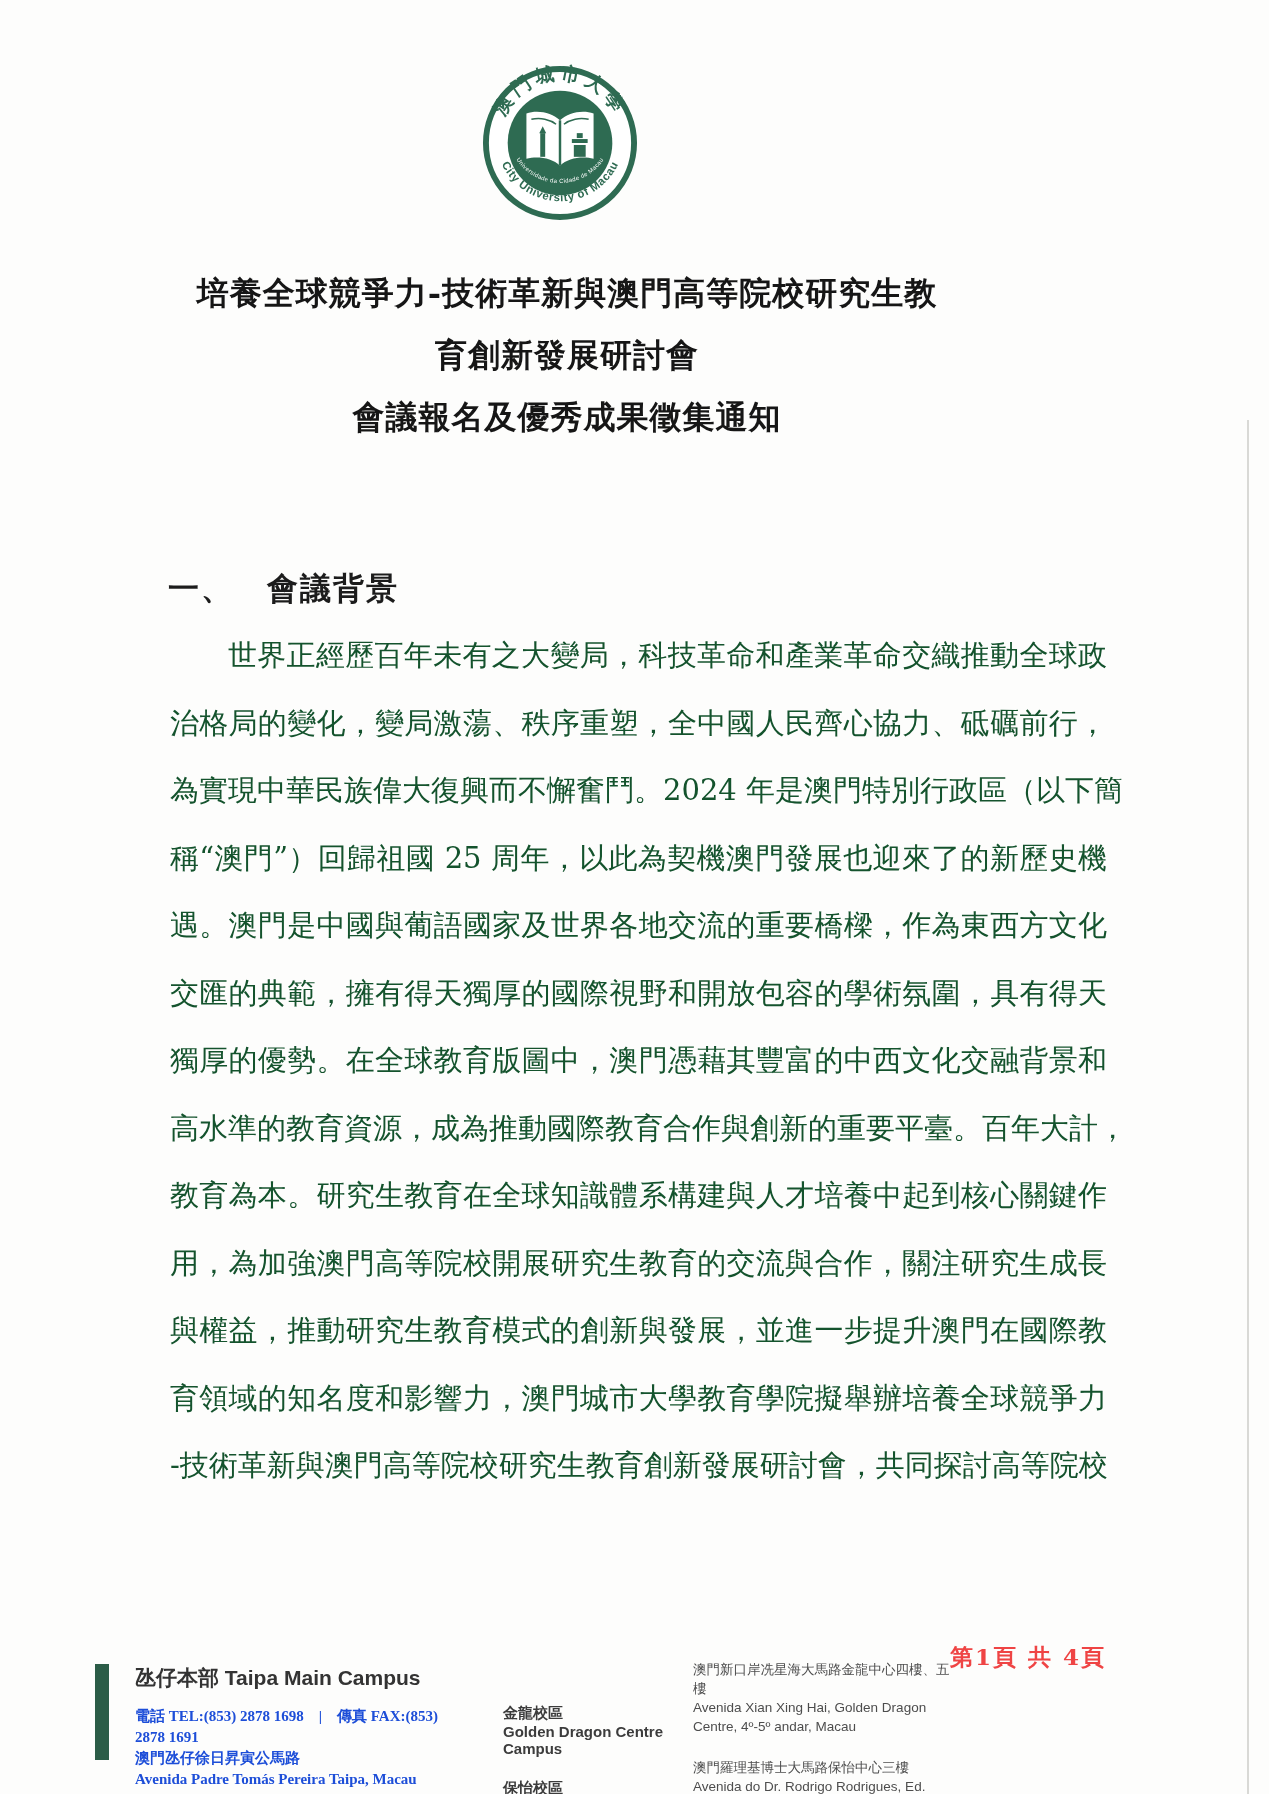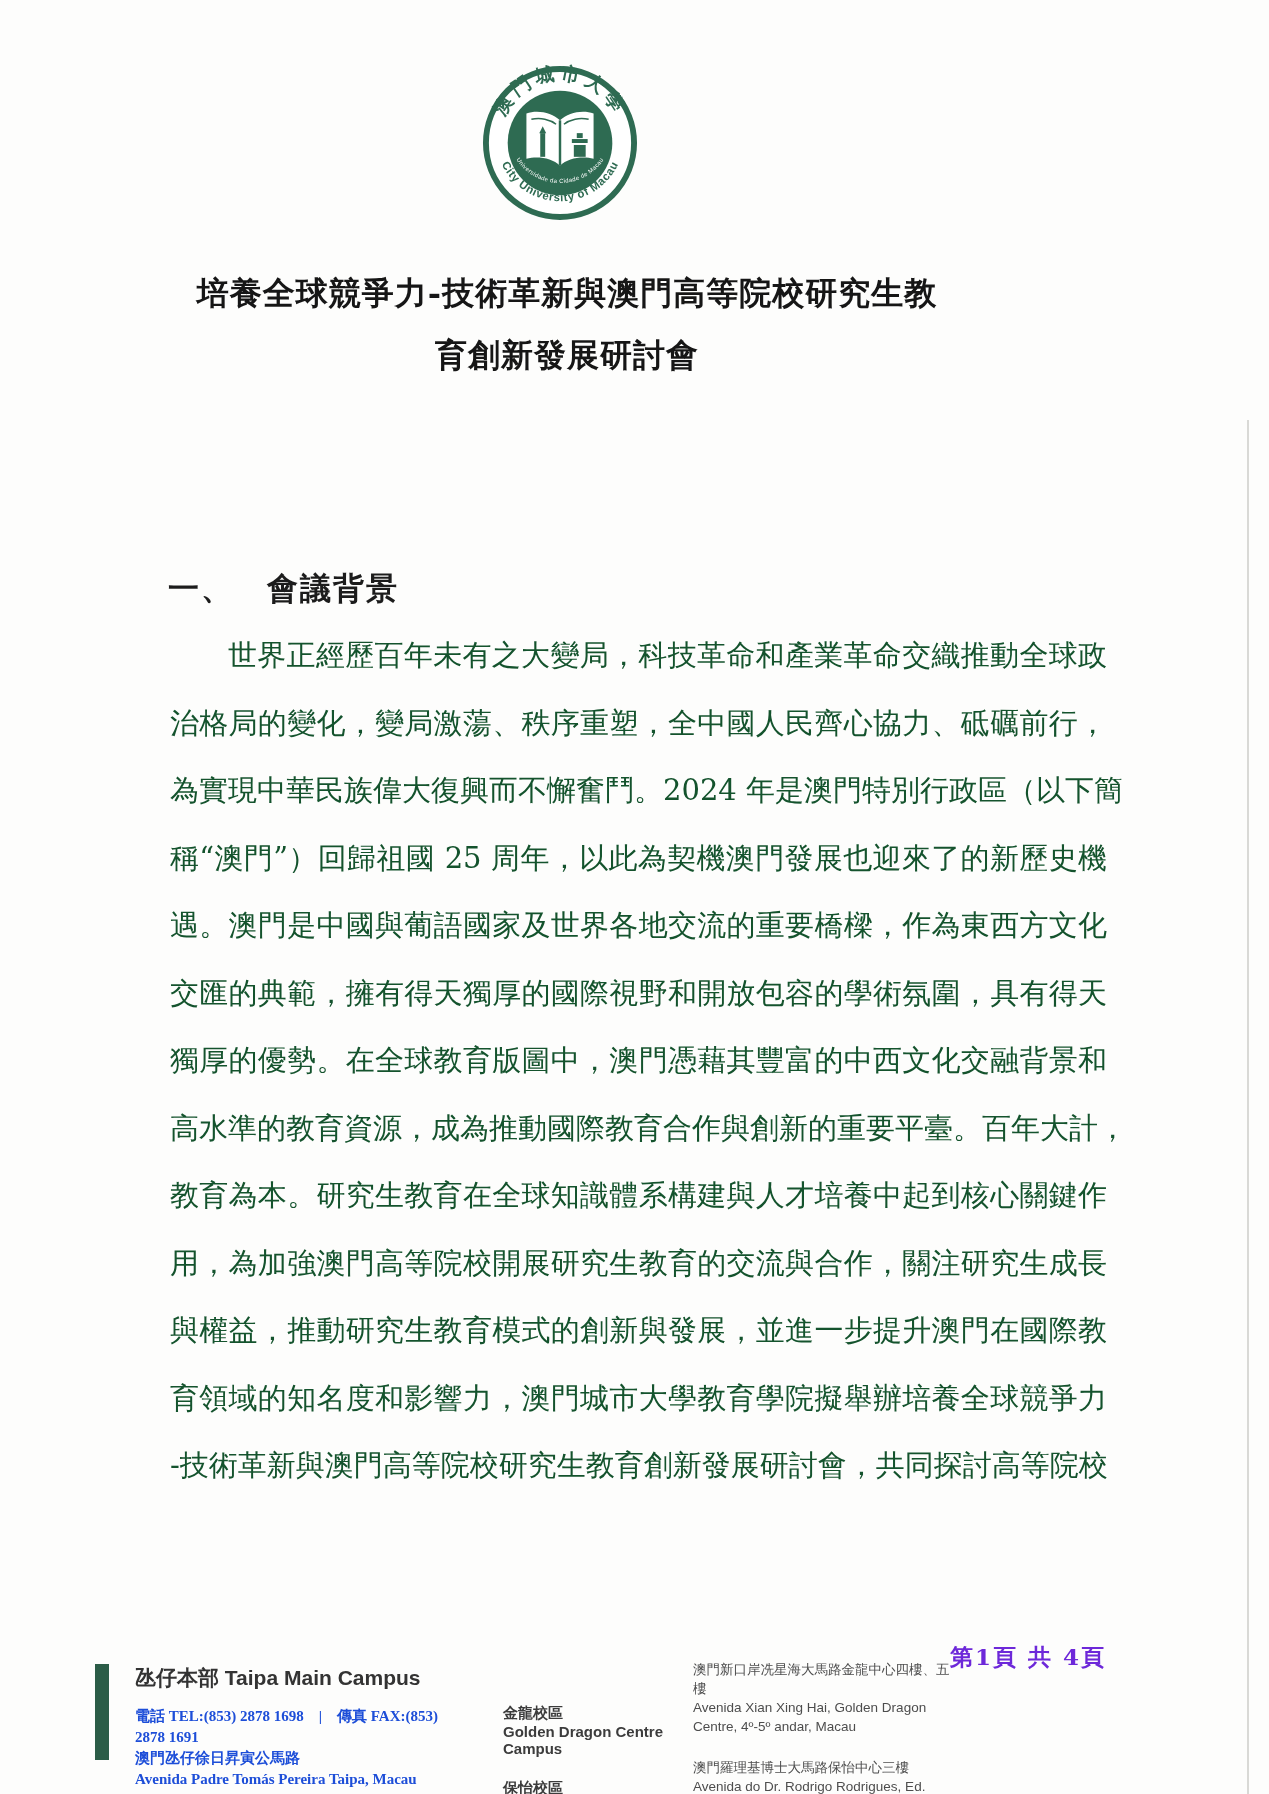--- a/index.html
+++ b/index.html
@@ -42,21 +42,21 @@
     height:67.5px; line-height:67.5px;
     font-size:29px; color:#14532d;
     text-align:justify;
     text-align-last:justify;
     white-space:nowrap;
   }
   .body-line:first-child { text-indent:2em; }
 
   .page-indicator {
     position:absolute; left:950px; top:1642px;
-    font-size:23px; font-weight:bold; color:#6d28d9;
+    font-size:23px; font-weight:bold; color:#ef4444;
     font-family:"DejaVu Serif","Liberation Serif",serif;
     letter-spacing:2px;
   }
 
   .footer { position:absolute; left:0; top:1636px; width:1269px; height:140px;
     font-family:"Liberation Sans","DejaVu Sans",sans-serif; color:#4a4a4a; }
   .footer-bar {
     position:absolute; left:95px; top:28px; width:14px; height:96px;
     background:#2b5c47;
   }
@@ -105,20 +105,21 @@
       </g>
       <text font-size="6" fill="#ffffff" letter-spacing="0.4" font-family="'Liberation Sans',sans-serif">
         <textPath href="#arc-in" startOffset="50%" text-anchor="middle">Universidade da Cidade de Macau</textPath>
       </text>
     </svg>
   </div>
 
   <div class="title-block">
       <div class="title-line">培養全球競爭力-技術革新與澳門高等院校研究生教</div>
       <div class="title-line">育創新發展研討會</div>
+      <div class="title-line">會議報名及優秀成果徵集通知</div>
     </div>
 
   <div class="section-heading">一、　會議背景</div>
 
   <div class="body-block">
       <div class="body-line">世界正經歷百年未有之大變局，科技革命和產業革命交織推動全球政</div>
       <div class="body-line">治格局的變化，變局激蕩、秩序重塑，全中國人民齊心協力、砥礪前行，</div>
       <div class="body-line">為實現中華民族偉大復興而不懈奮鬥。2024 年是澳門特別行政區（以下簡</div>
       <div class="body-line">稱“澳門”）回歸祖國 25 周年，以此為契機澳門發展也迎來了的新歷史機</div>
       <div class="body-line">遇。澳門是中國與葡語國家及世界各地交流的重要橋樑，作為東西方文化</div>

